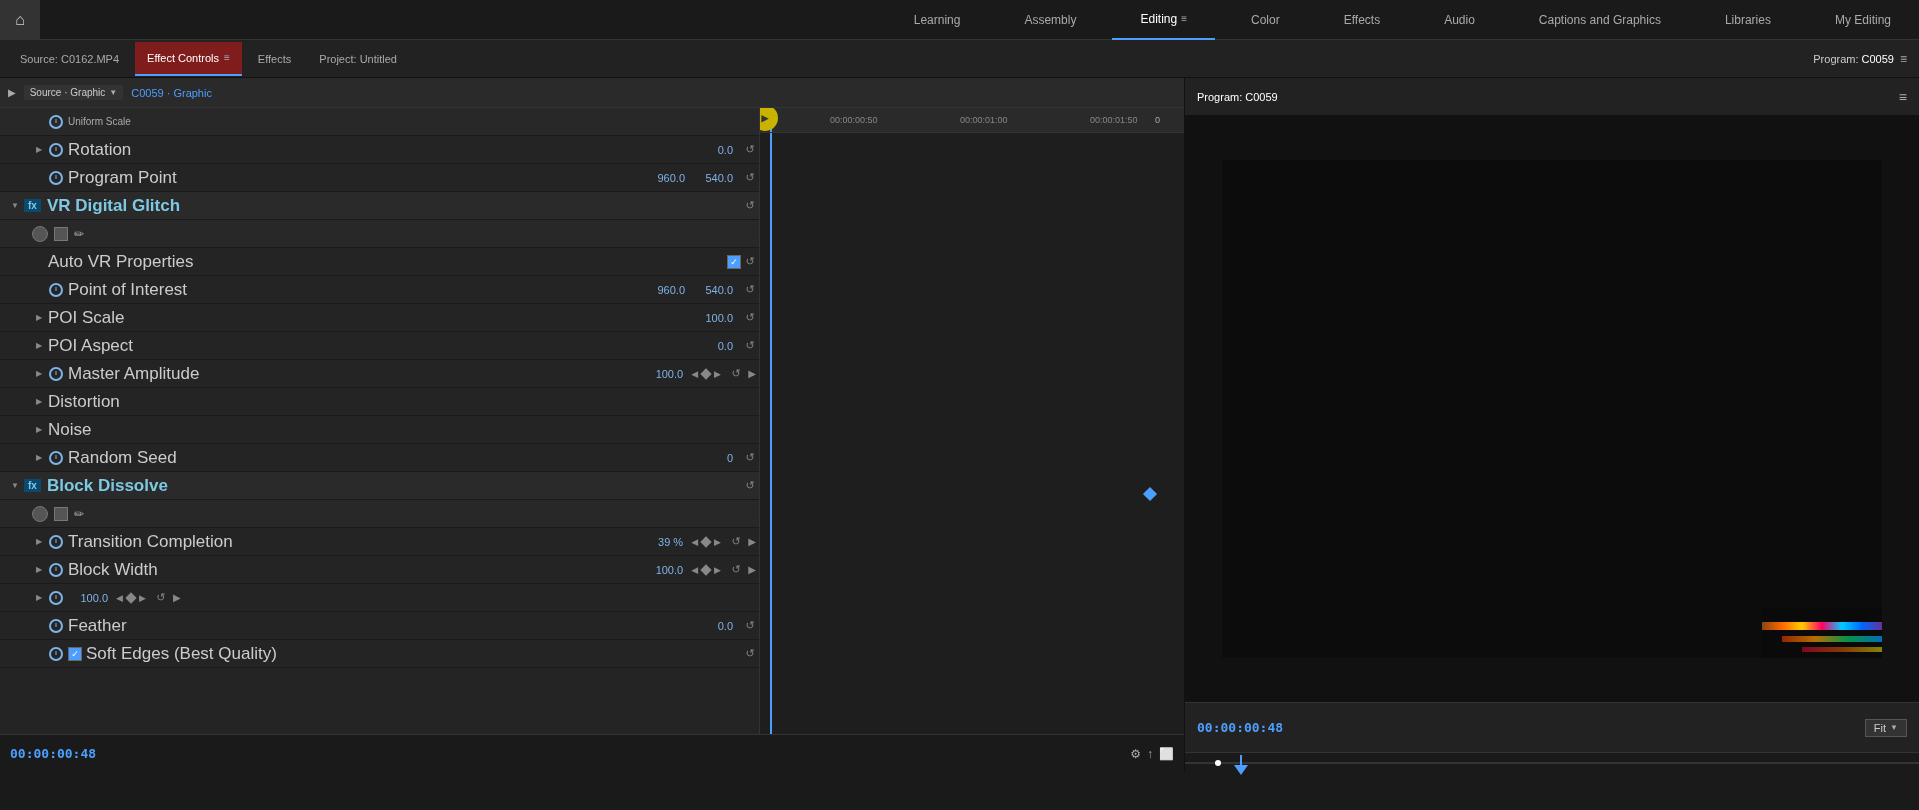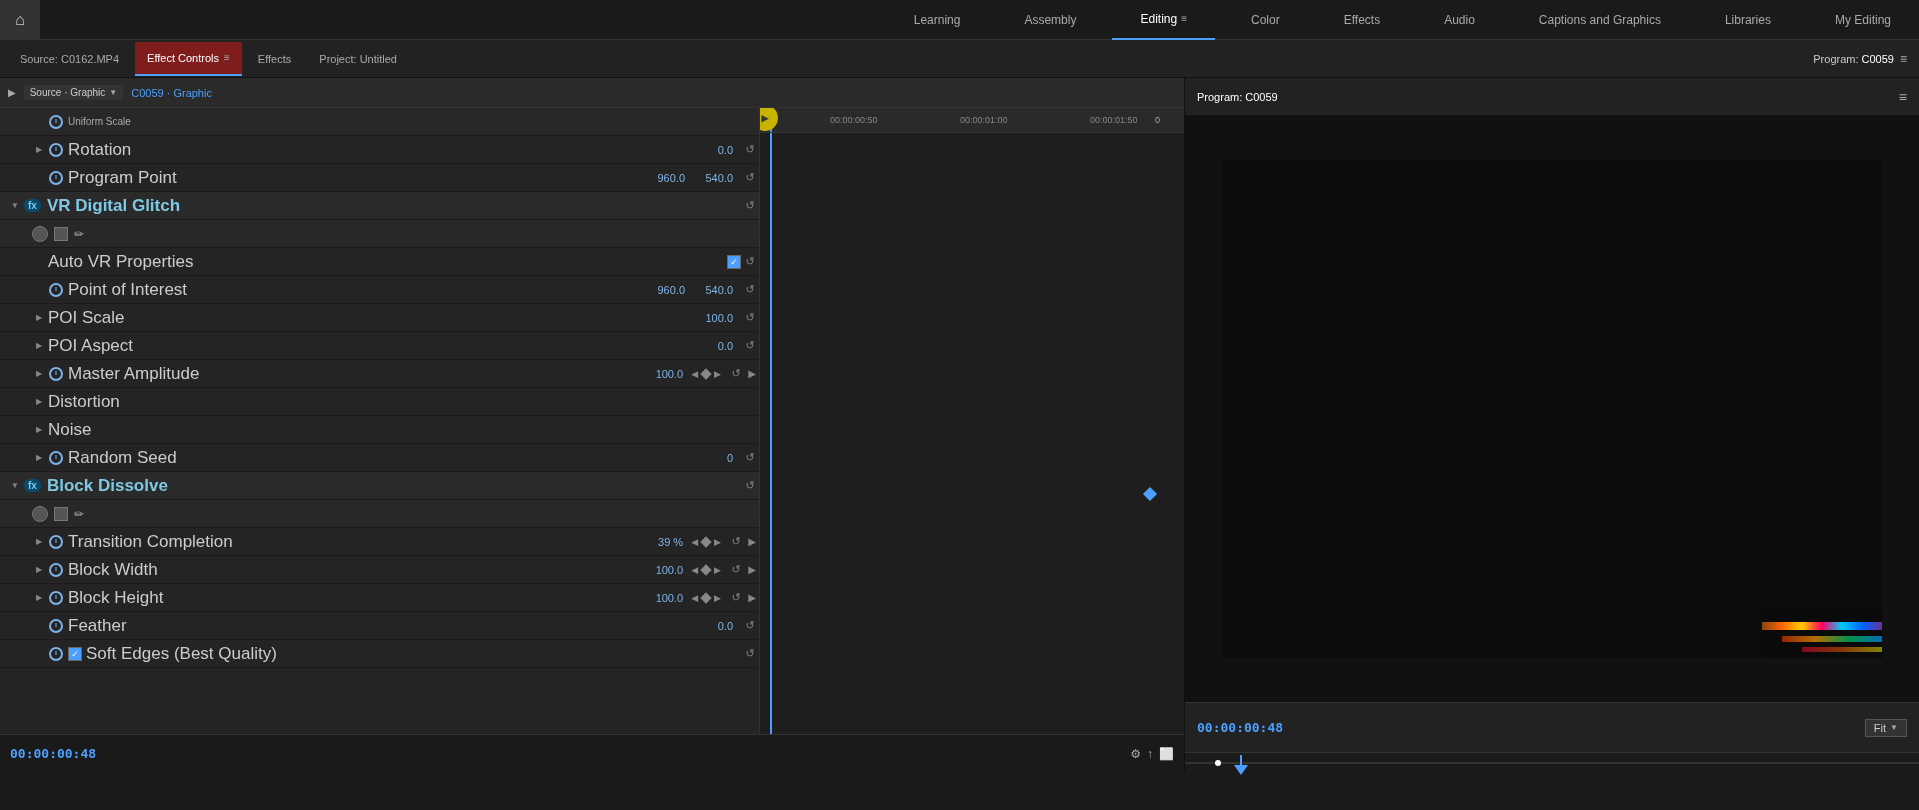--- a/index.html
+++ b/index.html
@@ -213,21 +213,21 @@
     .fx-header {
       background: #2a2a2a;
       height: 28px;
     }
 
     .fx-label {
       background: #0a4a6e;
       color: #7ec8e3;
       font-size: 10px;
       padding: 1px 4px;
-      border-radius: 6px;
+      border-radius: 0;
       margin-right: 6px;
       font-weight: bold;
     }
 
     .fx-circle-icon {
       width: 16px;
       height: 16px;
       border-radius: 50%;
       background: #555;
       border: 1px solid #777;
@@ -620,21 +620,20 @@
           </div>
           <div class="reset-btn">↺</div>
           <div class="arrow-right">▶</div>
         </div>
 
         <div class="prop-row prop-indent-2">
           <div class="expand-btn">▶</div>
           <div class="prop-icon">
             <div class="stopwatch-icon" style="border-color:#7fb3e8;"></div>
           </div>
-          <span class="prop-name">Block Height</span>
           <span class="prop-value">100.0</span>
           <div class="prop-controls">
             <span style="color:#888; font-size:9px; cursor:pointer;">◀</span>
             <div style="width:8px; height:8px; background:#888; transform:rotate(45deg);"></div>
             <span style="color:#888; font-size:9px; cursor:pointer;">▶</span>
           </div>
           <div class="reset-btn">↺</div>
           <div class="arrow-right">▶</div>
         </div>
 

